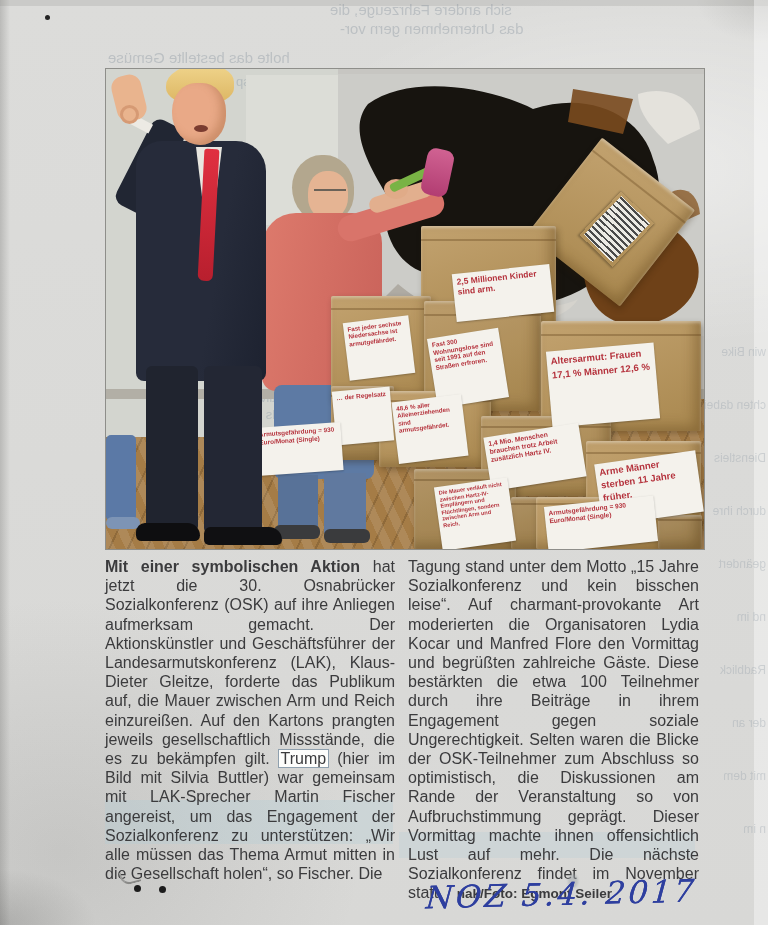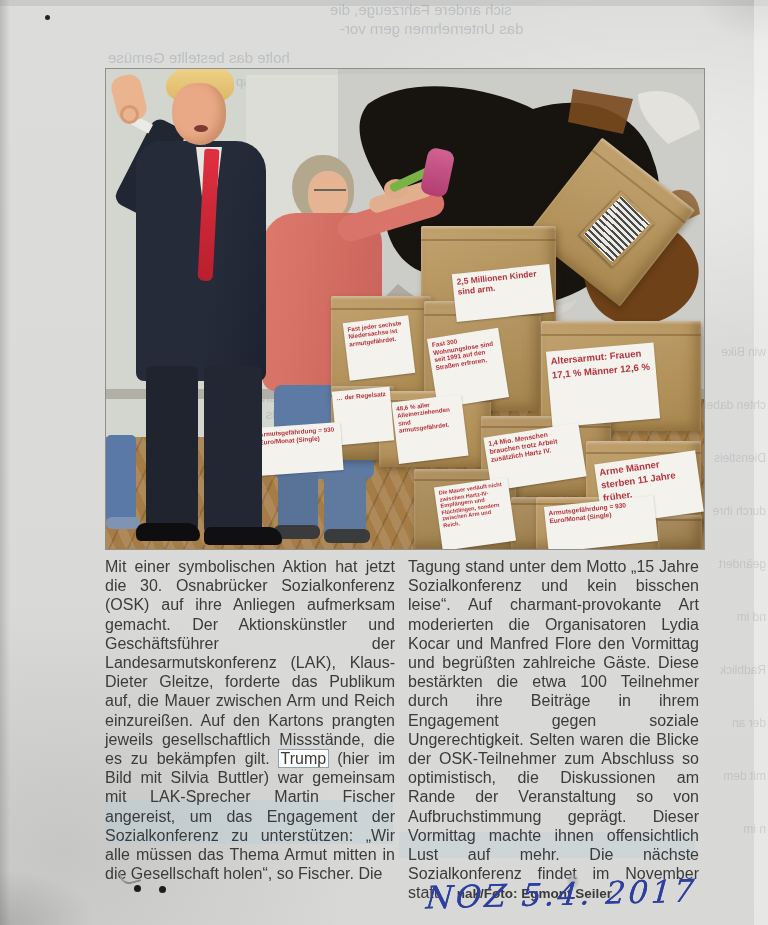--- a/index.html
+++ b/index.html
@@ -119,21 +119,21 @@
   .t-leg2{left:96px;top:305px;width:58px;height:168px;background:#232734;border-radius:6px;}
   .t-shoe1{left:28px;top:462px;width:64px;height:18px;background:#0e0e10;border-radius:10px 14px 6px 6px;}
   .t-shoe2{left:96px;top:466px;width:78px;height:18px;background:#101012;border-radius:8px 16px 6px 6px;}
 
   
   .article{position:absolute;left:105px;top:557px;width:594px;display:flex;gap:13px;
     font-size:16px;line-height:19.2px;color:#3b3b3d;text-align:justify;}
   .article p{margin:0;}
   .col1{width:290px;}
   .col2{width:291px;}
-  .lead{font-weight:400;}
+  .lead{font-weight:700;}
   .hl{background:#fdfdfb;box-shadow:0 0 0 1px #8fa0ae;padding:0 2px;}
   .credit{font-weight:700;font-size:13.5px;margin-left:14px;white-space:nowrap;}
   .tint-a{position:absolute;left:105px;top:800px;width:288px;height:44px;background:rgba(175,205,215,.30);}
   .tint-b{position:absolute;left:399px;top:832px;width:296px;height:26px;background:rgba(175,205,215,.25);}
 
   
   .dot{position:absolute;width:7px;height:7px;background:#1c1c1c;border-radius:50%;}
   .dot-top{position:absolute;left:45px;top:15px;width:5px;height:5px;background:#242424;border-radius:50%;}
   .pencil-mark{position:absolute;left:120px;top:870px;width:18px;height:12px;border-bottom:2px solid #8a8a88;
     border-left:2px solid #9a9a98;border-radius:0 0 0 10px;transform:rotate(-15deg);}

